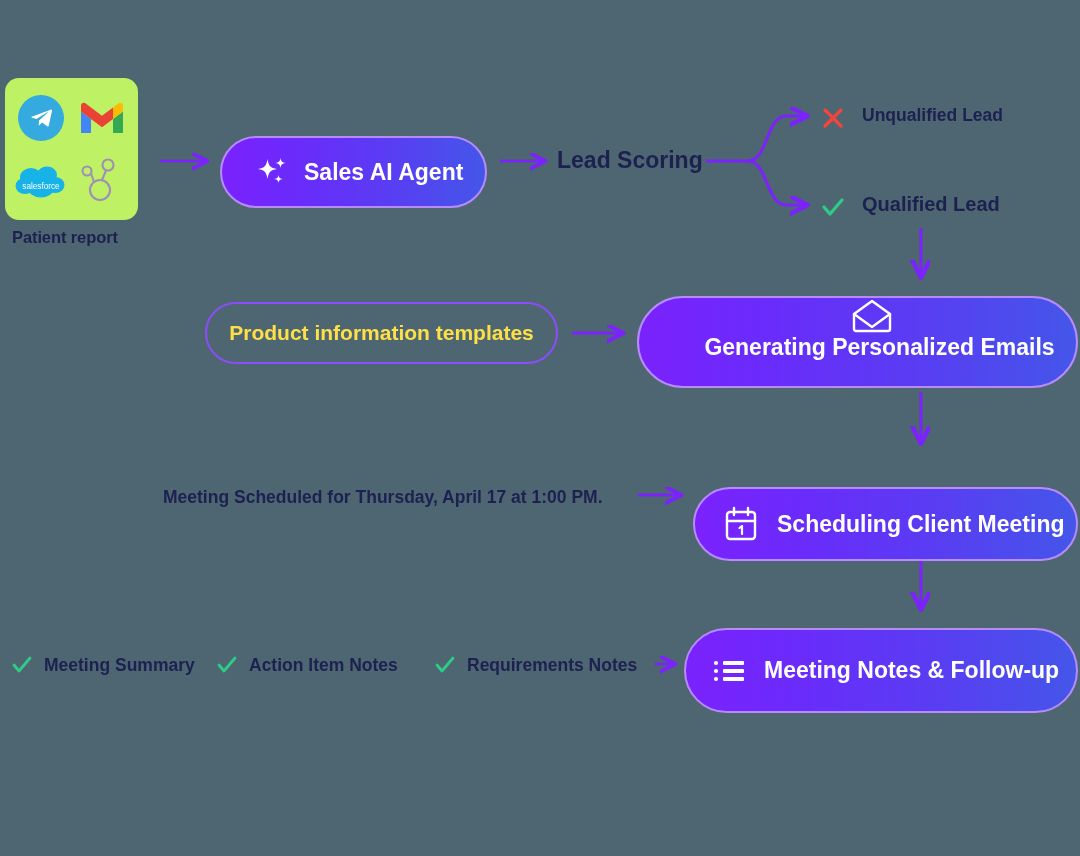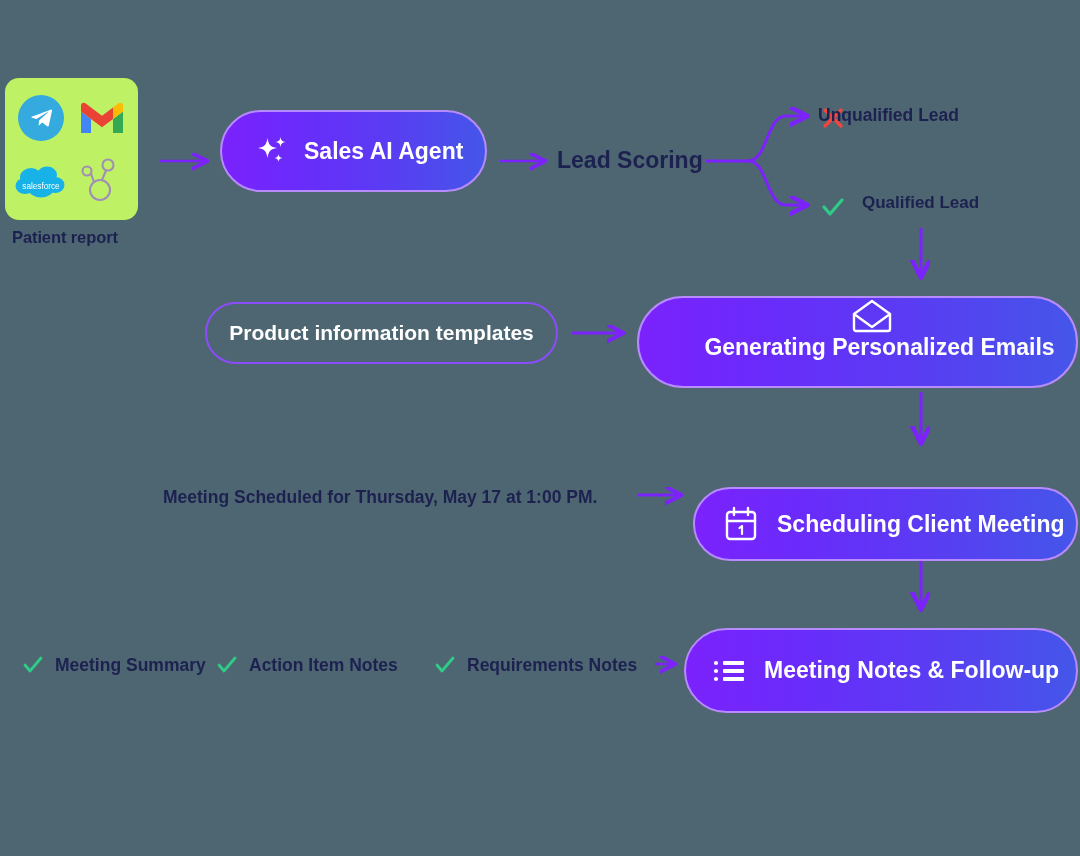--- a/index.html
+++ b/index.html
@@ -66,35 +66,35 @@
     box-sizing: border-box;
   }
   .node.filled {
     background: linear-gradient(90deg, #7b22fc 0%, #6a2bfb 28%, #5a3cf3 62%, #4456e9 100%);
     border: 2px solid #b78bfb;
     color: #ffffff;
   }
   .node.outline {
     background: transparent;
     border: 2.5px solid #8b4dfb;
-    color: #ffffff;
+    color: #fde047;
   }
   .node .node-icon {
     flex: 0 0 auto;
     display: flex;
     align-items: center;
     justify-content: center;
   }
   .node .node-label {
     font-weight: bold;
     white-space: nowrap;
   }
 
   
-  #node-sales-agent { left: 220px; top: 110px; width: 267px; height: 82px; padding-left: 32px; }
+  #node-sales-agent { left: 220px; top: 136px; width: 267px; height: 72px; padding-left: 32px; }
   #node-sales-agent .node-label { font-size: 23px; margin-left: 14px; }
 
   #node-product-templates { left: 205px; top: 302px; width: 353px; height: 62px; justify-content: center; }
   #node-product-templates .node-label { font-size: 21px; font-weight: bold; }
 
   #node-generating-emails { left: 637px; top: 296px; width: 441px; height: 92px; padding-left: 28px; flex-direction: column; }
   #node-generating-emails .node-label { font-size: 23px; margin-left: 16px; }
 
   #node-scheduling-meeting { left: 693px; top: 462px; width: 385px; height: 74px; padding-left: 28px; margin-top: 25px; }
   #node-scheduling-meeting .node-label { font-size: 23px; margin-left: 18px; }
@@ -103,35 +103,35 @@
   #node-meeting-notes .node-label { font-size: 23px; margin-left: 18px; }
 
   
   .plain-label {
     position: absolute;
     color: #1d2150;
     font-weight: bold;
     white-space: nowrap;
   }
   #label-lead-scoring { left: 557px; top: 147px; font-size: 23px; }
-  #label-unqualified  { left: 818px; top: 105px; font-size: 17.5px; }
-  #label-qualified    { left: 862px; top: 193px; font-size: 17px; }
+  #label-unqualified  { left: 862px; top: 105px; font-size: 17.5px; }
+  #label-qualified    { left: 862px; top: 193px; font-size: 20px; }
   #label-meeting-scheduled { left: 163px; top: 487px; font-size: 17.5px; }
 
   .check-item {
     position: absolute;
     display: flex;
     align-items: center;
     gap: 9px;
     color: #1d2150;
     font-weight: bold;
     font-size: 17.5px;
     white-space: nowrap;
   }
-  #check-meeting-summary { left: 20px; top: 652px; }
+  #check-meeting-summary { left: 9px; top: 652px; }
   #check-action-items    { left: 214px; top: 652px; }
   #check-requirements    { left: 432px; top: 652px; }
 
   svg { display: block; overflow: visible; }
   .edge-layer { position: absolute; inset: 0; pointer-events: none; }
 </style>
 </head>
 <body>
 
 <div class="canvas">
@@ -256,21 +256,21 @@
   <div class="node filled" id="node-generating-emails">
     <span class="node-icon">
       <svg width="42" height="36" viewBox="0 0 42 36" aria-hidden="true" stroke="#ffffff" stroke-width="2.4" fill="none" stroke-linecap="round" stroke-linejoin="round">
         <path d="M3 16 L21 3 L39 16 V31 A2 2 0 0 1 37 33 H5 A2 2 0 0 1 3 31 Z"></path>
         <path d="M3 16 L21 29 L39 16"></path>
       </svg>
     </span>
     <span class="node-label">Generating Personalized Emails</span>
   </div>
 
-  <div class="plain-label" id="label-meeting-scheduled">Meeting Scheduled for Thursday, May 17 at 1:00 PM.</div>
+  <div class="plain-label" id="label-meeting-scheduled">Meeting Scheduled for Thursday, April 17 at 1:00 PM.</div>
 
   <div class="node filled" id="node-scheduling-meeting">
     <span class="node-icon">
       <svg width="36" height="38" viewBox="0 0 36 38" aria-hidden="true" stroke="#ffffff" stroke-width="2.4" fill="none" stroke-linecap="round" stroke-linejoin="round">
         <rect x="4" y="7" width="28" height="27" rx="3"></rect>
         <line x1="4" y1="16" x2="32" y2="16"></line>
         <line x1="11" y1="3" x2="11" y2="10"></line>
         <line x1="25" y1="3" x2="25" y2="10"></line>
         <path d="M16.5 23 L19 21 V29" stroke-width="2.2"></path>
       </svg>

